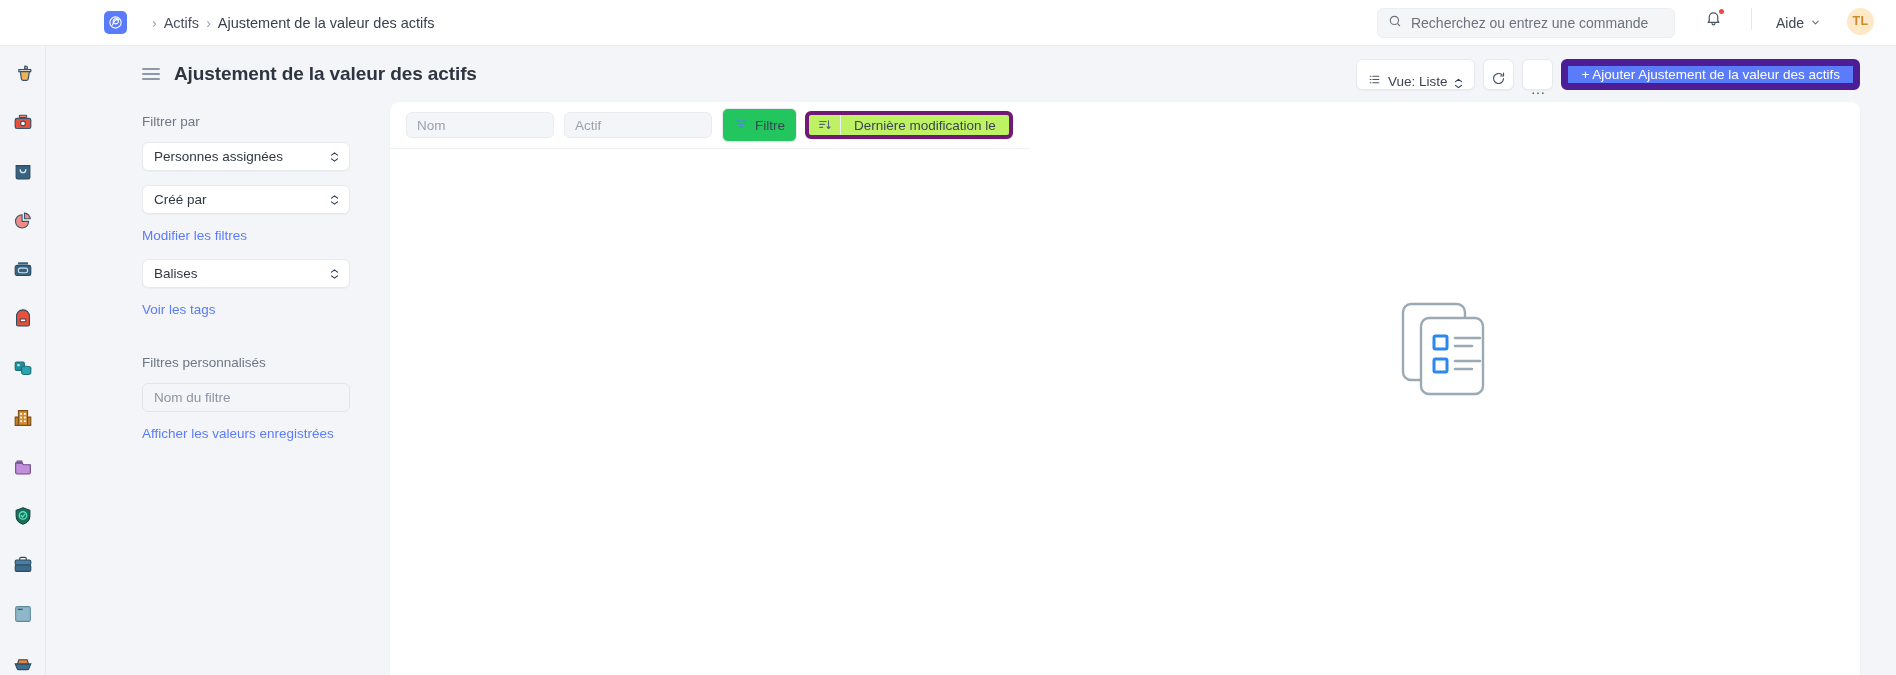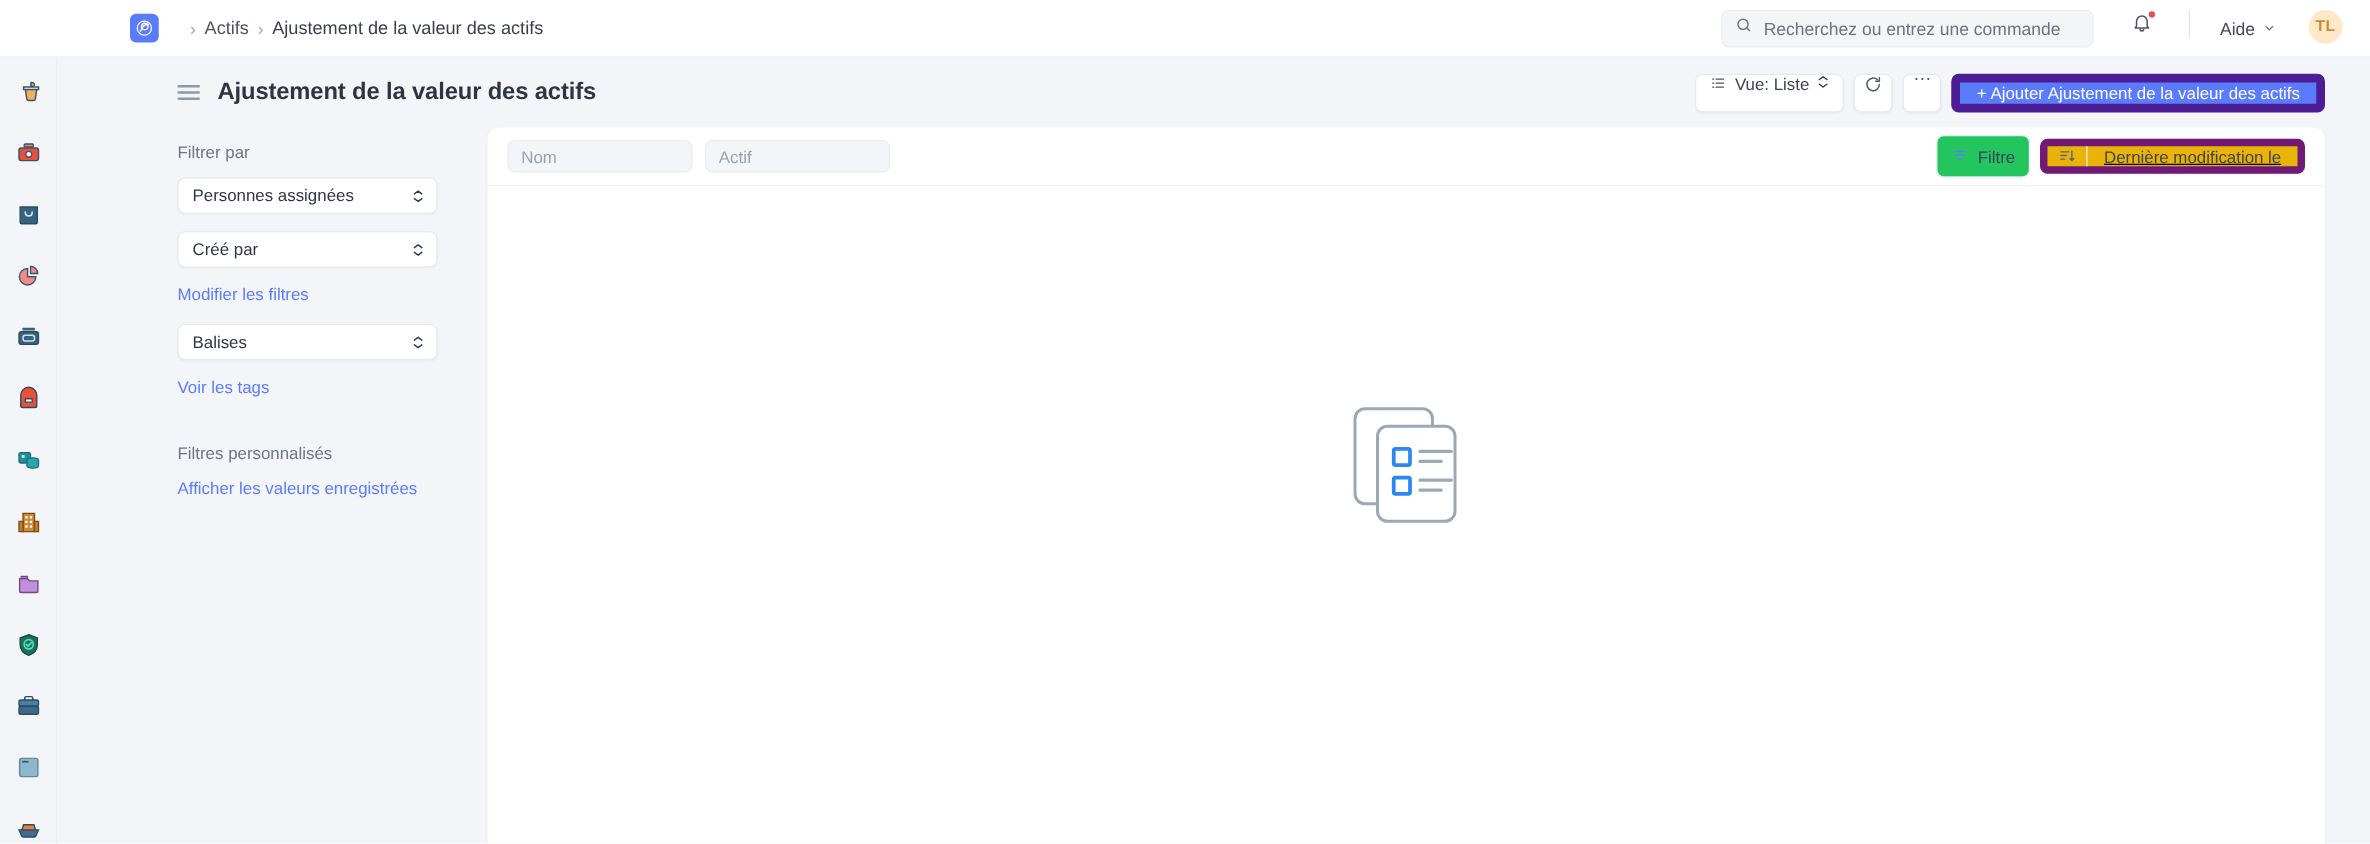--- a/index.html
+++ b/index.html
@@ -90,21 +90,21 @@
   }
   .hamburger { width: 18px; display: flex; flex-direction: column; gap: 3.5px; margin-right: 14px; cursor:pointer; }
   .hamburger i { display:block; height: 1.6px; background: #8f98a6; border-radius: 2px; }
   .hamburger i:nth-child(2){ width: 100%; }
   .page-title { font-size: 19px; font-weight: 700; color: #2e3440; letter-spacing: -.1px; white-space: nowrap; }
 
   .head-actions { margin-left: auto; display: flex; align-items: center; gap: 8px; }
   .btn {
     height: 31px; border-radius: 6px; background: #ffffff;
     border: 1px solid #e7e9ee;
-    display: flex; align-items: flex-start; justify-content: center;
+    display: flex; align-items: flex-end; justify-content: center;
     font-size: 13.5px; color: #3c4453; cursor: pointer;
     box-shadow: 0 1px 1px rgba(16,24,40,.04);
   }
   .btn-view { padding: 0 11px; gap: 7px; }
   .btn-icon { width: 31px; }
   .btn-primary {
     height: 31px; border-radius: 6px; background: #5b7cfa; border: 7px solid #4c1d95;
     color: #ffffff; font-size: 13.5px; padding: 0 13px;
     display:flex; align-items:center; cursor:pointer; white-space: nowrap;
   }
@@ -130,21 +130,21 @@
     height: 29px; background:#f3f5f8; border:1px solid #e2e5ea; border-radius: 6px;
     display:flex; align-items:center; padding: 0 11px;
     font-size: 13.5px; color:#8d95a3; margin-bottom: 14px; cursor: text;
   }
 
   
   .panel {
     flex: 1 1 auto; background:#fff;
     border-radius: 9px 9px 0 0;
     margin-right: 36px;
-    display:flex; flex-direction: column;
+    display:flex; 
     box-shadow: 0 1px 2px rgba(16,24,40,.05);
     min-width: 0;
   }
   .panel-bar {
     height: 47px; flex: 0 0 47px;
     display:flex; align-items:center; padding: 0 16px; gap: 10px;
     border-bottom: 1px solid #f0f1f4;
   }
   .qinput {
     height: 26px; width: 148px;
@@ -152,21 +152,21 @@
     display:flex; align-items:center; padding: 0 10px;
     font-size: 13.5px; color:#9aa1ad; cursor: text;
   }
   .bar-right { margin-left:auto; display:flex; align-items:center; gap: 8px; }
   .btn-sm {
     height: 28px; border-radius:6px; background:#22c55e; border:1px solid #e7e9ee;
     display:flex; align-items:center; gap:7px; padding: 16px 11px;
     font-size: 13.5px; color:#3c4453; cursor:pointer;
     box-shadow: 0 1px 1px rgba(16,24,40,.04);
   }
-  .btn-split { display:flex; align-items:center; border:6px solid #701a75; border-radius:6px; background:#eab308; height:28px; box-shadow: 0 1px 1px rgba(16,24,40,.04); cursor:pointer;text-decoration:underline;}
+  .btn-split { display:flex; align-items:center; border:4px solid #701a75; border-radius:6px; background:#bef264; height:28px; box-shadow: 0 1px 1px rgba(16,24,40,.04); cursor:pointer;}
   .btn-split .sp-ic { width: 32px; display:flex; align-items:center; justify-content:center; border-right:1px solid #eceef1; height:100%; }
   .btn-split .sp-tx { padding: 0 13px; font-size: 13.5px; color:#3c4453; white-space: nowrap; }
 
   .empty {
     flex:1 1 auto; display:flex; flex-direction:column;
     align-items:center; justify-content:center;
     gap: 0; padding-bottom: 60px;
   }
   .empty-art { margin-bottom: 19px; }
   .empty-text { font-size: 14px; color:#5a6271; margin-bottom: 13px; }
@@ -417,20 +417,23 @@
               </svg>
           </span>
         </div>
 
         <span class="flink">Voir les tags</span>
 
         <div class="fspacer"></div>
 
         <div class="flabel">Filtres personnalisés</div>
 
+        <div class="finput">
+          <span>Nom du filtre</span>
+        </div>
 
         <span class="flink">Afficher les valeurs enregistrées</span>
       </div>
 
       <div class="panel">
         <div class="panel-bar">
           <div class="qinput">
             <span>Nom</span>
           </div>
           <div class="qinput">

